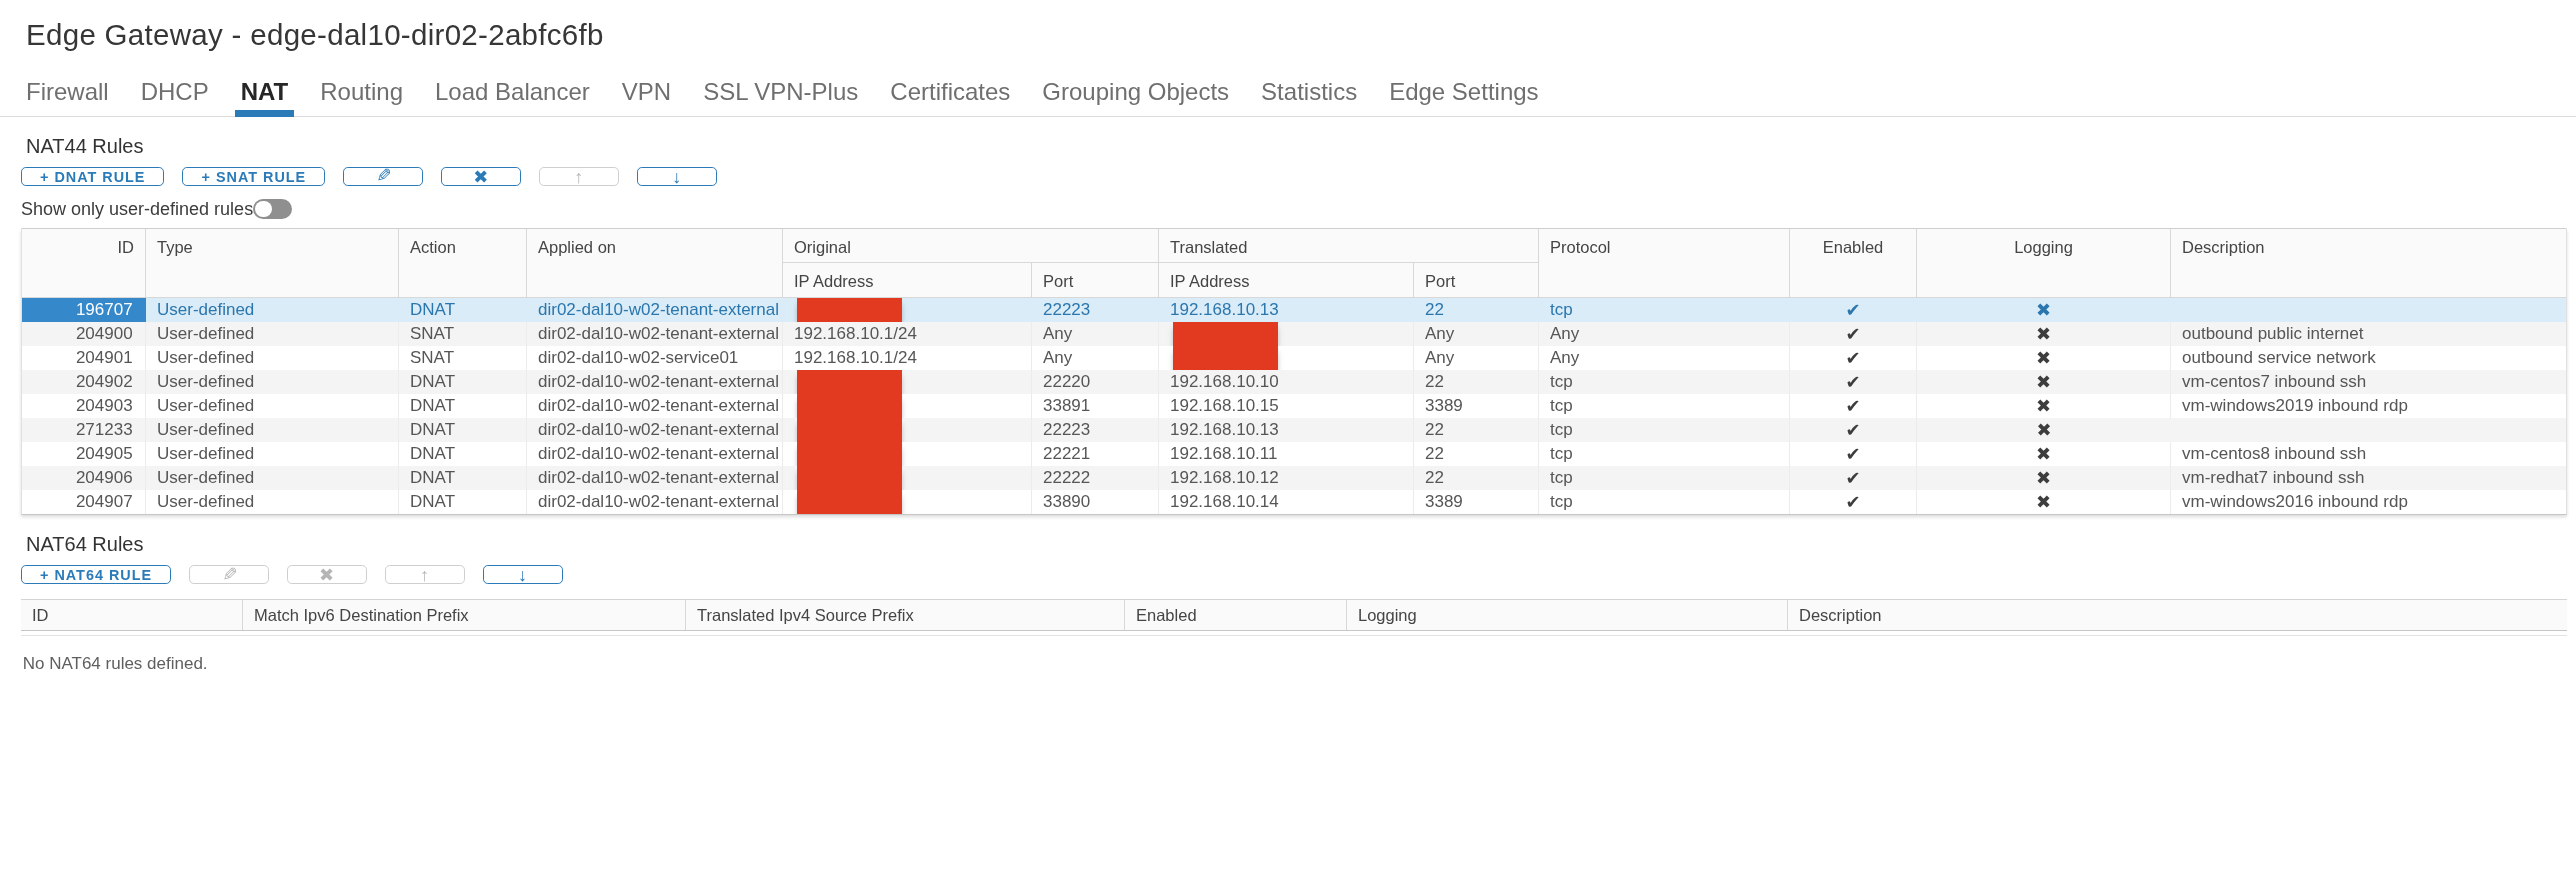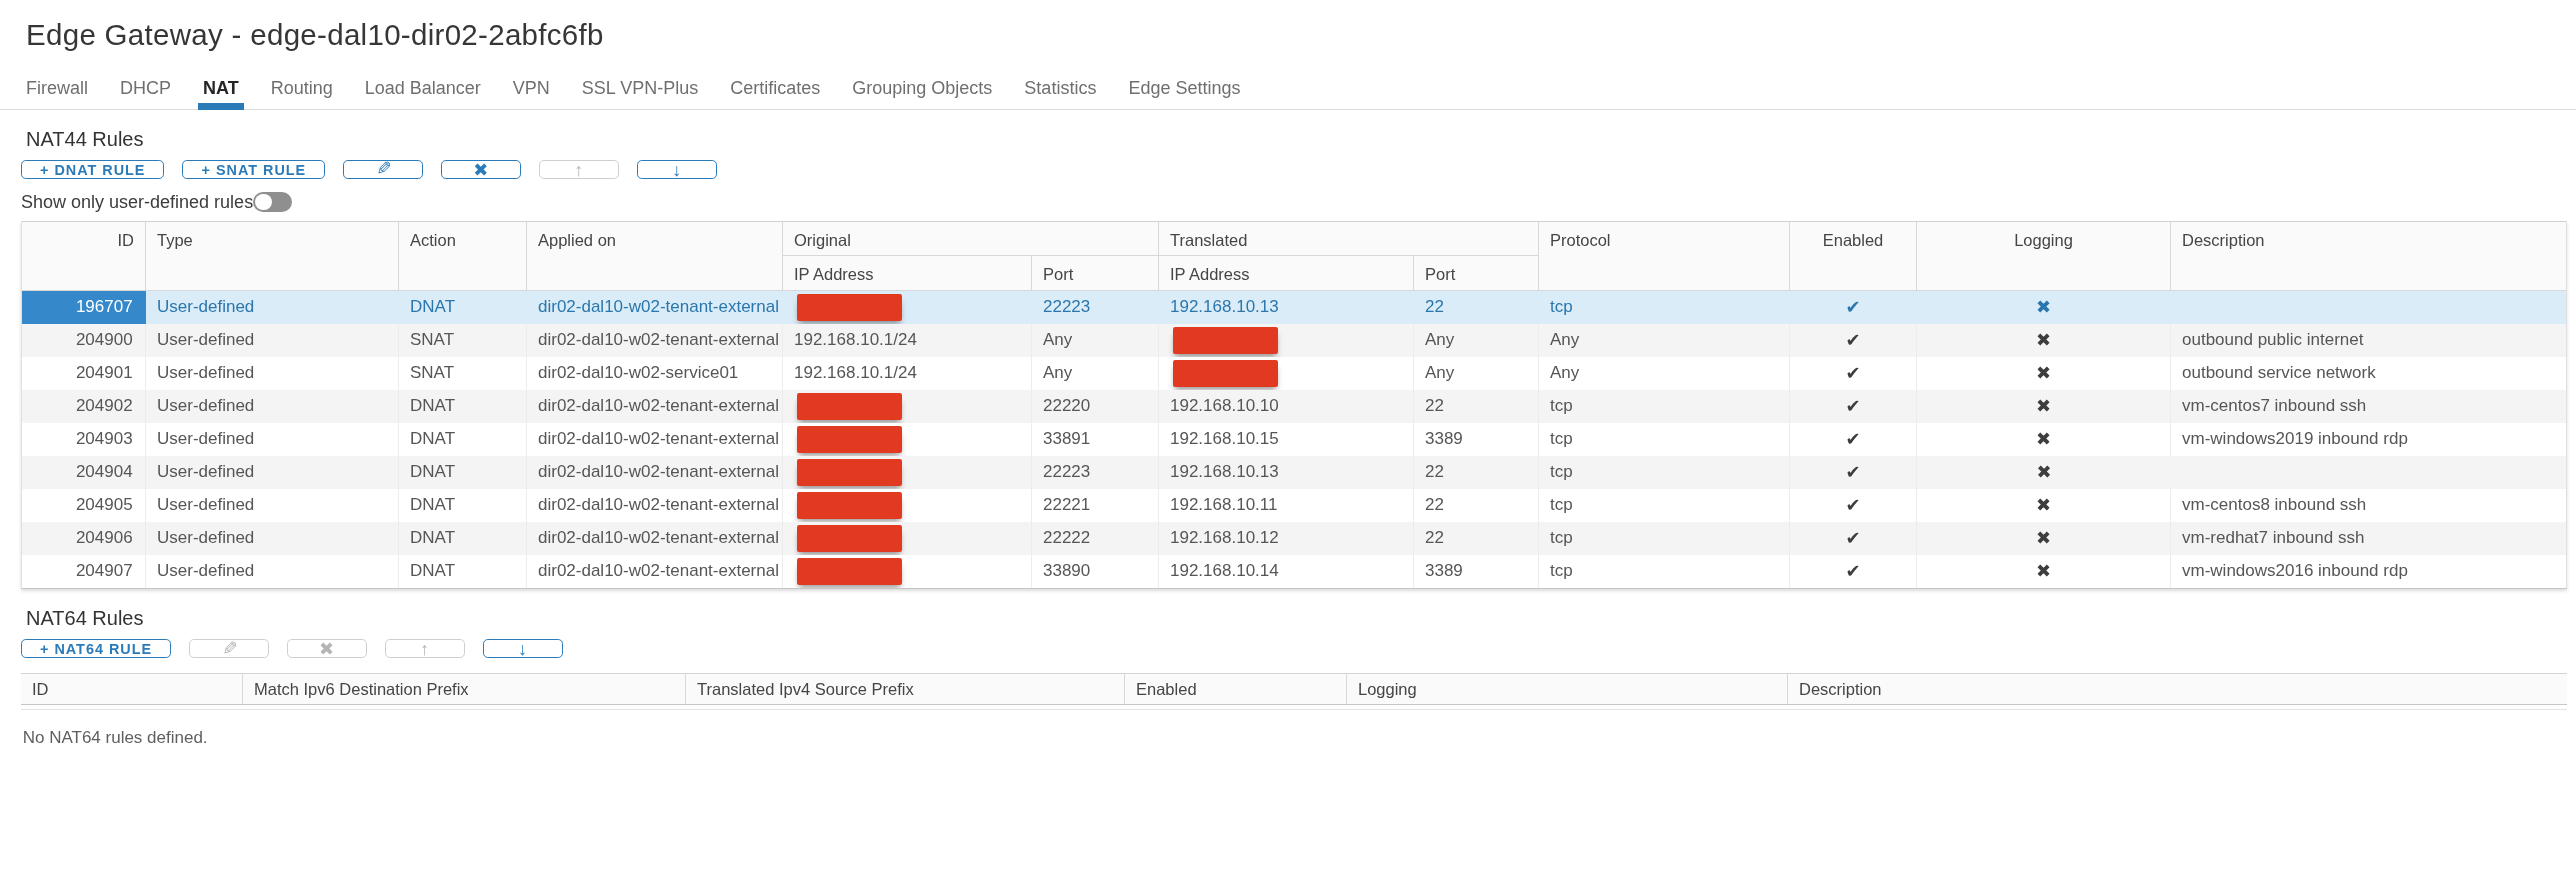--- a/index.html
+++ b/index.html
@@ -10,21 +10,21 @@
     -webkit-font-smoothing:antialiased;
   }
   .page-title {
     margin:18px 0 0 26px; font-size:29.5px; font-weight:400; color:#363636; letter-spacing:0.3px;
   }
   
   .tab-bar {
     margin-top:26px; padding:0 0 9.6px 26px; border-bottom:1.4px solid #dcdcdc;
     display:flex; gap:32px; align-items:flex-end;
   }
-  .tab { font-size:18px; color:#6f6f6f; position:relative; cursor:pointer; white-space:nowrap;text-align:right; }
+  .tab { font-size:24px; color:#6f6f6f; position:relative; cursor:pointer; white-space:nowrap;text-align:right; }
   .tab.active { color:#262626; font-weight:700; }
   .tab.active::after {
     content:""; position:absolute; left:-5.5px; right:-5.5px; bottom:-11px; height:6.9px; background:var(--accent);
   }
   
   .section-heading { margin:18px 0 0 26px; font-size:20px; font-weight:400; color:#333; }
   
   .toolbar { margin:9.6px 0 0 21px; display:flex; gap:18px; align-items:center; }
   .btn {
     height:19px; background:#fff; border:1.4px solid var(--accent); border-radius:4.8px;
@@ -54,21 +54,21 @@
   }
   .th { padding:9.6px 11px 0 11px; border-right:0.7px solid #d8d8d8; overflow:hidden; white-space:nowrap; }
   .th.rowspan { grid-row:1/3; }
   .th.right { text-align:right; }
   .th.center { text-align:center; }
   .th.group { border-bottom:0.7px solid #d8d8d8; }
   .th.sub { grid-row:2; padding-top:9px; }
   .th.last { border-right:none; }
   .tbody { background:#fff; }
   .trow {
-    display:grid; grid-template-columns:var(--cols); height:33px; font-size:17px; color:#565656; cursor:pointer;
+    display:grid; grid-template-columns:var(--cols); height:24px; font-size:17px; color:#565656; cursor:pointer;
   }
   .trow:nth-child(even) { background:#f4f4f4; }
   .td {
     display:flex; align-items:center; padding:0 11px; border-right:0.7px solid #ececec;
     overflow:hidden; white-space:nowrap;
   }
   .td:last-child { border-right:none; }
   .td.id-cell { justify-content:flex-end; padding-right:12.4px; }
   .td.center { justify-content:center; }
   .mark { font-size:18px; color:#3d3d3d; font-weight:700; }
@@ -252,21 +252,21 @@
         <div class="td">tcp</div>
         <div class="td center">
           <span class="mark">✔</span>
         </div>
         <div class="td center">
           <span class="mark">✖</span>
         </div>
         <div class="td">vm-windows2019 inbound rdp</div>
       </div>
       <div class="trow">
-        <div class="td id-cell">204904</div>
+        <div class="td id-cell">271233</div>
         <div class="td">User-defined</div>
         <div class="td">DNAT</div>
         <div class="td">dir02-dal10-w02-tenant-external</div>
         <div class="td">
           <div class="redacted"></div>
         </div>
         <div class="td">22223</div>
         <div class="td">192.168.10.13</div>
         <div class="td">22</div>
         <div class="td">tcp</div>

